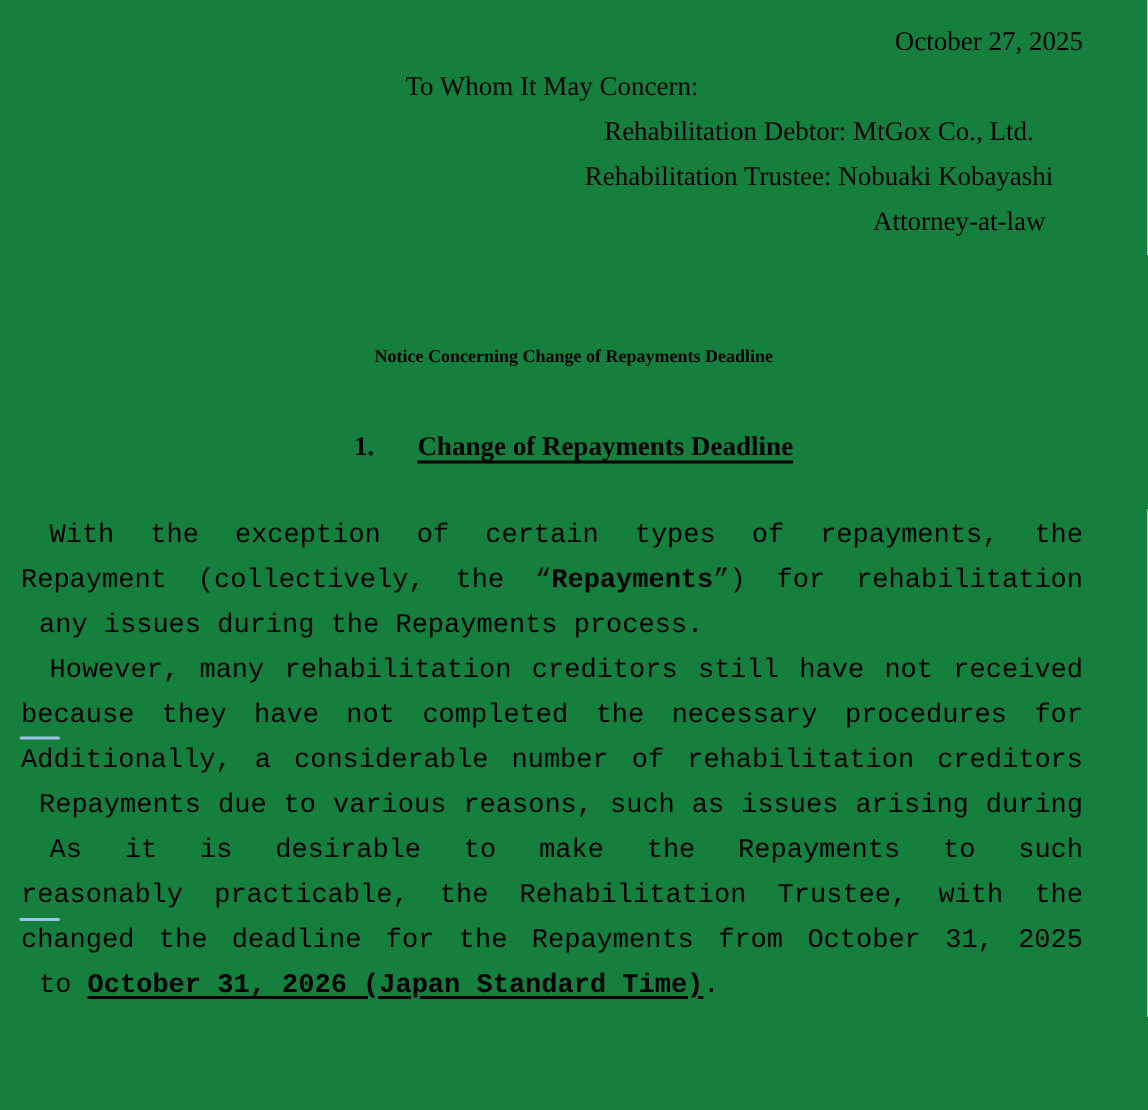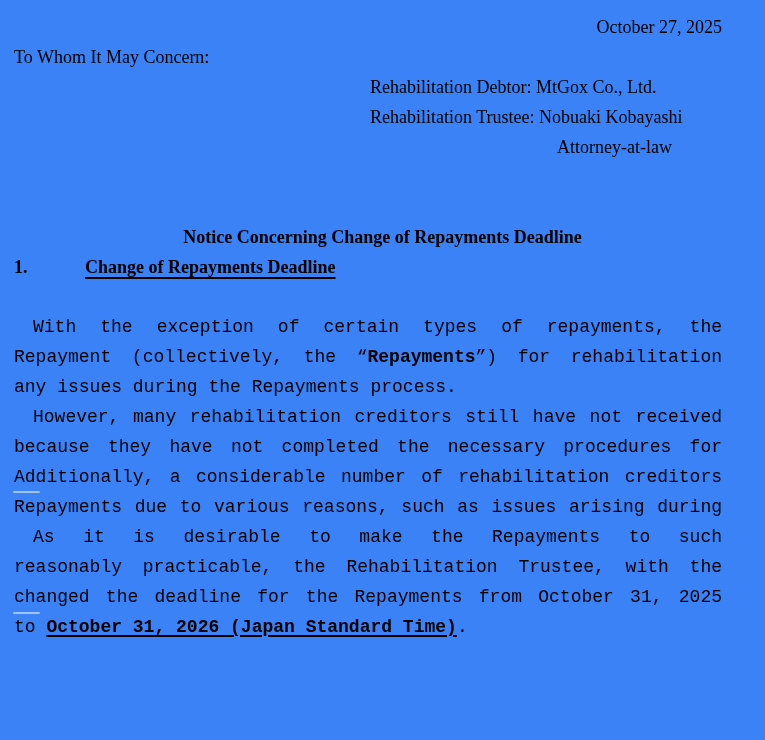--- a/index.html
+++ b/index.html
@@ -1,58 +1,58 @@
 <!DOCTYPE html>
 <html><head>
 <meta charset="utf-8">
 <style>
   * { margin: 0; padding: 0; box-sizing: border-box; }
   html, body { background: #ffffff; }
   .page {
     position: relative;
     width: 765px;
     height: 740px;
-    background: #3b82f6;
+    background: #15803d;
     color: #000000;
     font-family: "Liberation Serif", "DejaVu Serif", serif;
     font-size: 18px;
     line-height: 30px;
     padding: 12px 43px 0 14px;
     overflow: hidden;
   }
-  .row { height: 30px; line-height: 30px; overflow: hidden; }
+  .row { height: 30px; line-height: 30px; overflow: hidden; text-align: center; }
   .date-line { text-align: right; }
   .sender-line { margin-left: 356px; }
   .sender-line.attorney { margin-left: 543px; }
   .doc-title {
-    font-size: 18px;
+    font-size: 12px;
     font-weight: bold;
     text-align: center;
     margin-left: -14px;
     margin-right: -43px;
     margin-top: 60px;
     height: 30px; line-height: 30px;
   }
-  .section-heading { font-weight: bold; }
+  .section-heading { margin-top: 30px; font-weight: bold; }
   .section-number { display: inline-block; width: 71px; }
   .section-title {
     text-decoration: underline;
     text-decoration-thickness: 2px;
     text-underline-offset: 4px;
   }
   .body-block { margin-top: 30px; }
   .pline {
     height: 30px; line-height: 30px;
     text-align: justify;
     text-align-last: justify;
     overflow: hidden;
     font-family: Liberation Mono, monospace;
   }
   .pline.first { text-indent: 19px; }
-  .pline.last { text-align-last: left; }
+  .pline.last { text-align-last: left; margin-left: 12px; }
   .seg-b { font-weight: bold; }
   .seg-u {
     text-decoration: underline;
     text-decoration-thickness: 2px;
     text-underline-offset: 3px;
   }
   .proof-mark {
     position: absolute;
     height: 2px;
     border-radius: 1px;

